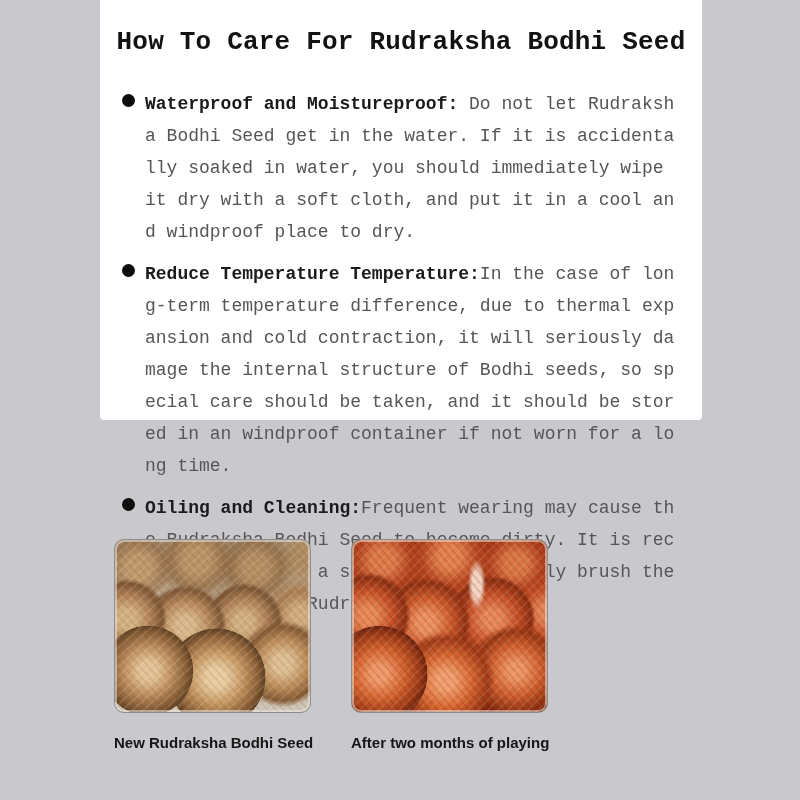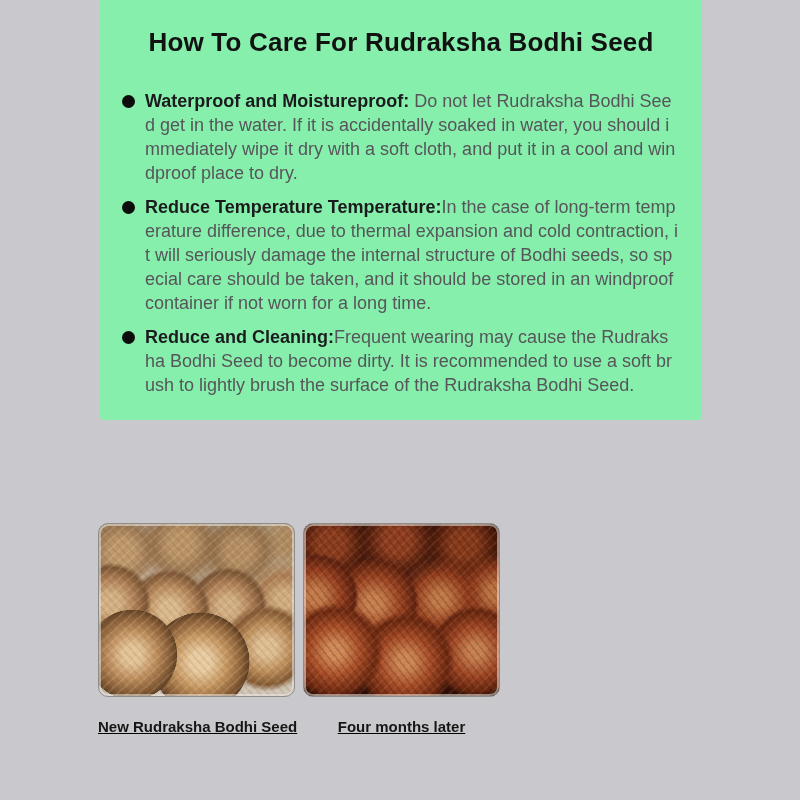--- a/index.html
+++ b/index.html
@@ -10,22 +10,23 @@
     font-family: "Liberation Sans", sans-serif;
     position: relative;
     overflow: hidden;
   }
 
   
   .panel {
     position: absolute;
     left: 100px; top: 0;
     width: 602px; height: 420px;
-    background: #86efac;
+    background: #ffffff;
     border-radius: 0 0 4px 4px;
+    font-family: Liberation Mono, monospace;
   }
   .panel h1 {
     margin: 0;
     padding-top: 27px;
     text-align: center;
     font-size: 26px;
     font-weight: bold;
     color: #121212;
     letter-spacing: 0.2px;
   }
@@ -42,41 +43,40 @@
     flex: none;
     width: 13px; height: 13px;
     border-radius: 50%;
     background: #0c0c0c;
     margin: 6px 10px 0 0;
   }
   .care-text {
     margin: 0;
     width: 552px;
     font-size: 18px;
-    line-height: 24px;
+    line-height: 32px;
     word-break: break-all;
     color: #56565a;
   }
   .care-text .head {
     font-weight: bold;
     color: #1b1b1d;
   }
 
   
   .gallery {
     position: absolute;
     left: 98px; top: 523px;
     width: 606px;
     display: flex;
     gap: 8px;
   }
   .gallery figure {
-    margin: 0;
+    margin: 16px;
     width: 197px;
-    text-decoration: underline;
   }
   .photo {
     width: 100%;
     height: 174px;
     border-radius: 10px;
     border: 1px solid #8f8d8a;
     box-shadow: inset 0 0 0 2px rgba(236,233,228,0.55);
   }
   .gallery figcaption {
     margin-top: 21px;
@@ -154,27 +154,27 @@
     <li class="care-item">
       <span class="bullet-dot"></span>
       <p class="care-text"><span class="head">Waterproof and Moistureproof:</span><span class="body"> Do not let Rudraksha Bodhi Seed get in the water. If it is accidentally soaked in water, you should immediately wipe it dry with a soft cloth, and put it in a cool and windproof place to dry.</span></p>
     </li>
     <li class="care-item">
       <span class="bullet-dot"></span>
       <p class="care-text"><span class="head">Reduce Temperature Temperature:</span><span class="body">In the case of long-term temperature difference, due to thermal expansion and cold contraction, it will seriously damage the internal structure of Bodhi seeds, so special care should be taken, and it should be stored in an windproof container if not worn for a long time.</span></p>
     </li>
     <li class="care-item">
       <span class="bullet-dot"></span>
-      <p class="care-text"><span class="head">Reduce and Cleaning:</span><span class="body">Frequent wearing may cause the Rudraksha Bodhi Seed to become dirty. It is recommended to use a soft brush to lightly brush the surface of the Rudraksha Bodhi Seed.</span></p>
+      <p class="care-text"><span class="head">Oiling and Cleaning:</span><span class="body">Frequent wearing may cause the Rudraksha Bodhi Seed to become dirty. It is recommended to use a soft brush to lightly brush the surface of the Rudraksha Bodhi Seed.</span></p>
     </li>
   </ul>
 </section>
 
 <div class="gallery">
   <figure>
     <div class="photo photo1"></div>
     <figcaption>New Rudraksha Bodhi Seed</figcaption>
   </figure>
   <figure>
-    <div class="photo photo3"></div>
-    <figcaption>Four months later</figcaption>
+    <div class="photo photo2"></div>
+    <figcaption>After two months of playing</figcaption>
   </figure>
 </div>
 
 </body></html>

